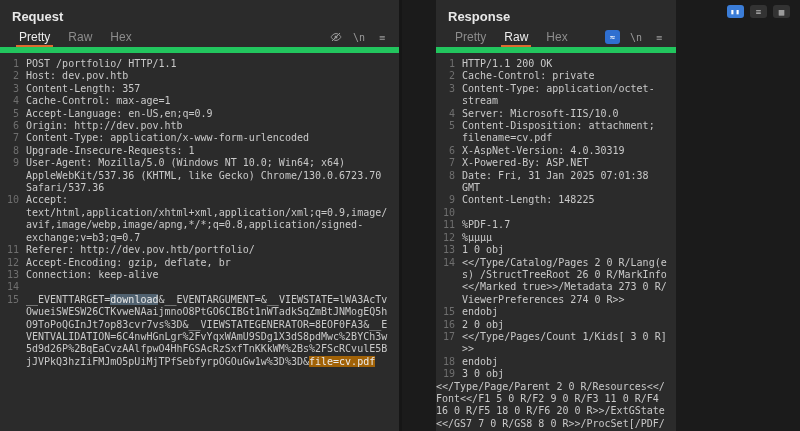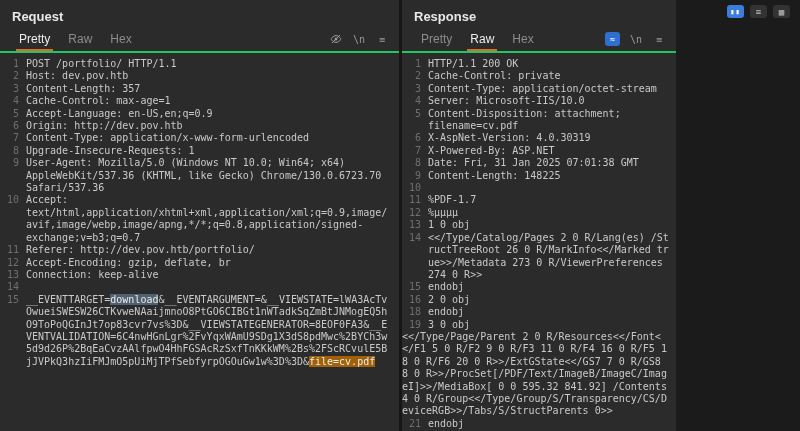--- a/index.html
+++ b/index.html
@@ -8,30 +8,30 @@
     width:800px; height:431px; overflow:hidden;
     background:#1b1b1b;
     font-family:"Liberation Sans", sans-serif;
     position:relative;
   }
   .wrap { display:flex; width:676px; height:431px; }
   .panel {
     background:#2b2b2b; display:flex; flex-direction:column; min-width:0; overflow:hidden;
   }
   .panel.left { width:399px; }
-  .panel.right { flex:1; }
+  .panel.right { flex:1;margin-left:34px; }
   .splitter { width:3px; background:#161616; cursor:col-resize; }
 
   .panel-title {
     color:#e8e8e8; font-weight:bold; font-size:13px;
     padding:9px 12px 3px 12px; flex:none;
   }
   .tabrow {
     display:flex; align-items:stretch; height:26px; flex:none;
-    border-bottom:2px solid #22c55e; padding:0 10px;
+    border-bottom:6px solid #22c55e; padding:0 10px;
   }
   .tabs { display:flex; align-items:stretch; }
   .tab {
     color:#8c8c8c; font-size:12px; padding:0 9px; display:flex; align-items:center;
     position:relative; cursor:default; white-space:nowrap;
   }
   .tab.active { color:#ededed; }
   .tab.active::after {
     content:""; position:absolute; left:6px; right:6px; bottom:0; height:2px; background:#dd6b2f;
   }
@@ -242,20 +242,24 @@
         </div>
         <div class="line">
           <span class="gutter">15</span>
           <span class="text"><span>endobj</span></span>
         </div>
         <div class="line">
           <span class="gutter">16</span>
           <span class="text"><span>2 0 obj</span></span>
         </div>
         <div class="line">
+          <span class="gutter">17</span>
+          <span class="text"><span>&lt;&lt;/Type/Pages/Count 1/Kids[ 3 0 R] &gt;&gt;</span></span>
+        </div>
+        <div class="line">
           <span class="gutter">18</span>
           <span class="text"><span>endobj</span></span>
         </div>
         <div class="line">
           <span class="gutter">19</span>
           <span class="text"><span>3 0 obj</span></span>
         </div>
         <div class="line">
           <span class="text break-all"><span>&lt;&lt;/Type/Page/Parent 2 0 R/Resources&lt;&lt;/Font&lt;&lt;/F1 5 0 R/F2 9 0 R/F3 11 0 R/F4 16 0 R/F5 18 0 R/F6 20 0 R&gt;&gt;/ExtGState&lt;&lt;/GS7 7 0 R/GS8 8 0 R&gt;&gt;/ProcSet[/PDF/Text/ImageB/ImageC/ImageI]&gt;&gt;/MediaBox[ 0 0 595.32 841.92] /Contents 4 0 R/Group&lt;&lt;/Type/Group/S/Transparency/CS/DeviceRGB&gt;&gt;/Tabs/S/StructParents 0&gt;&gt;</span></span>
         </div>

